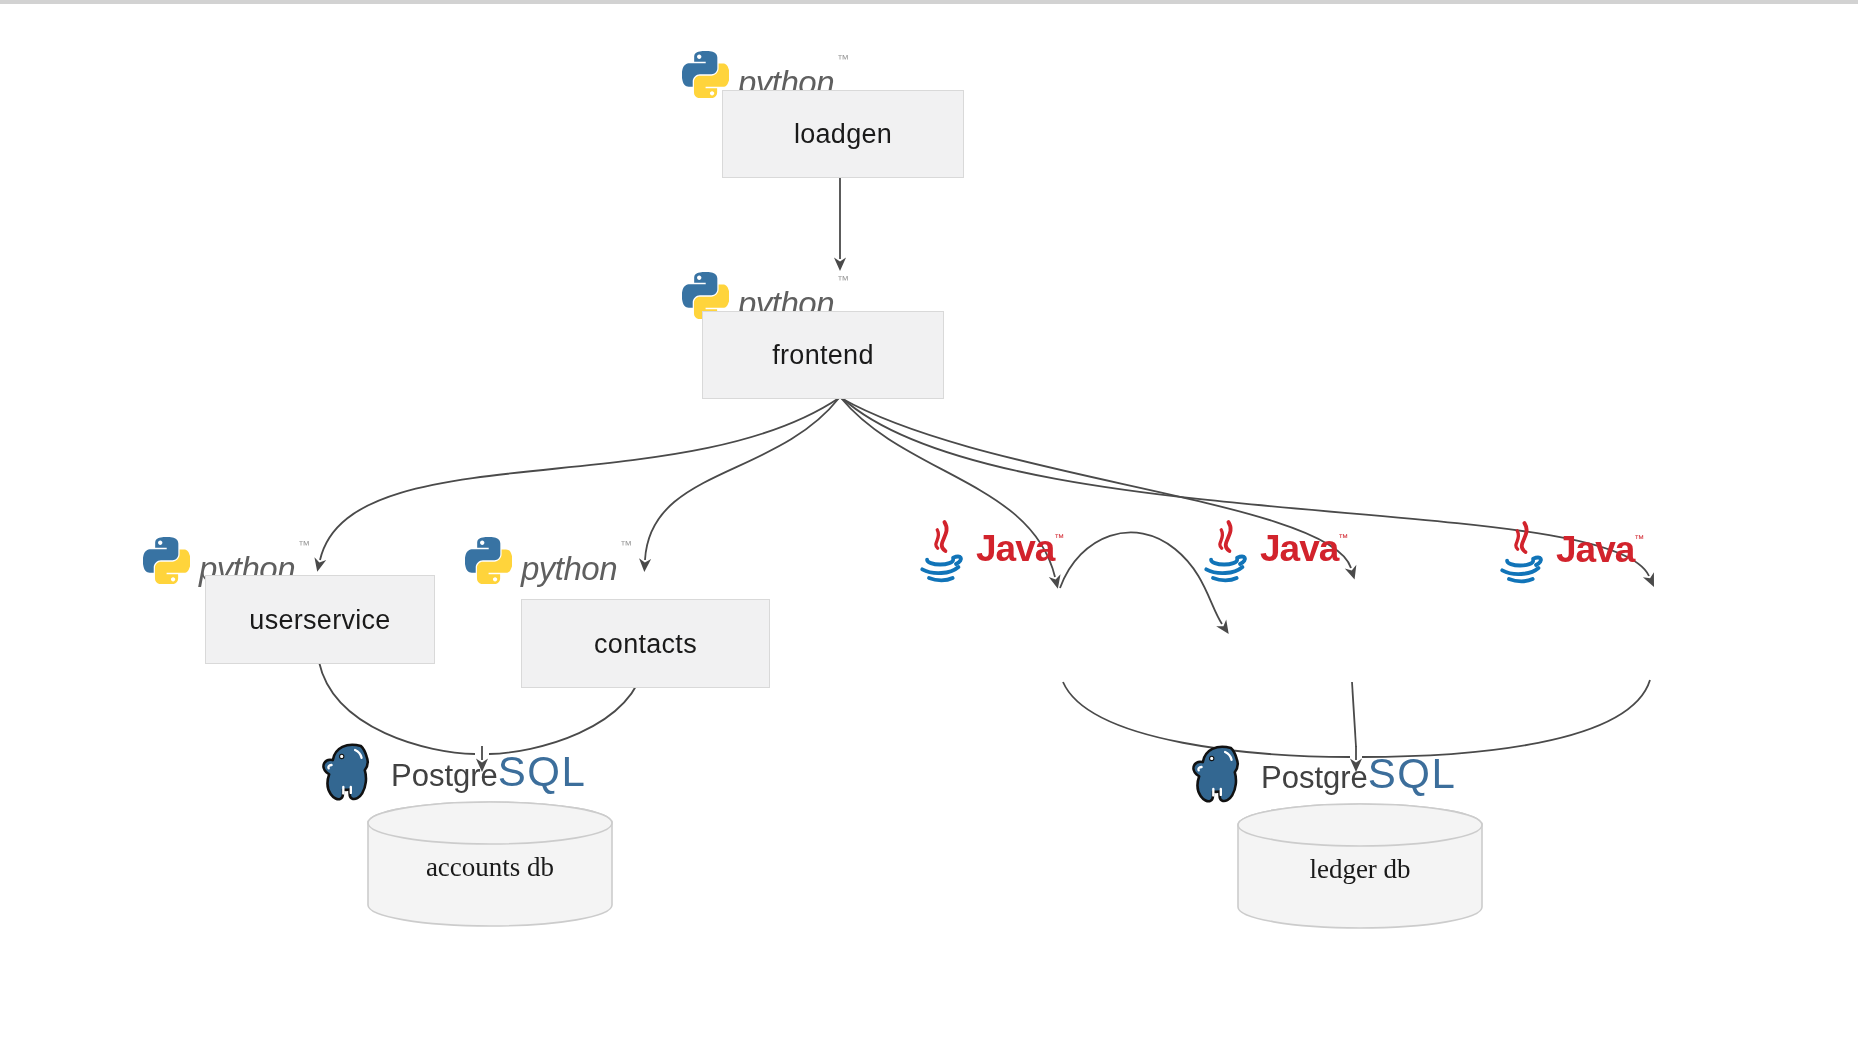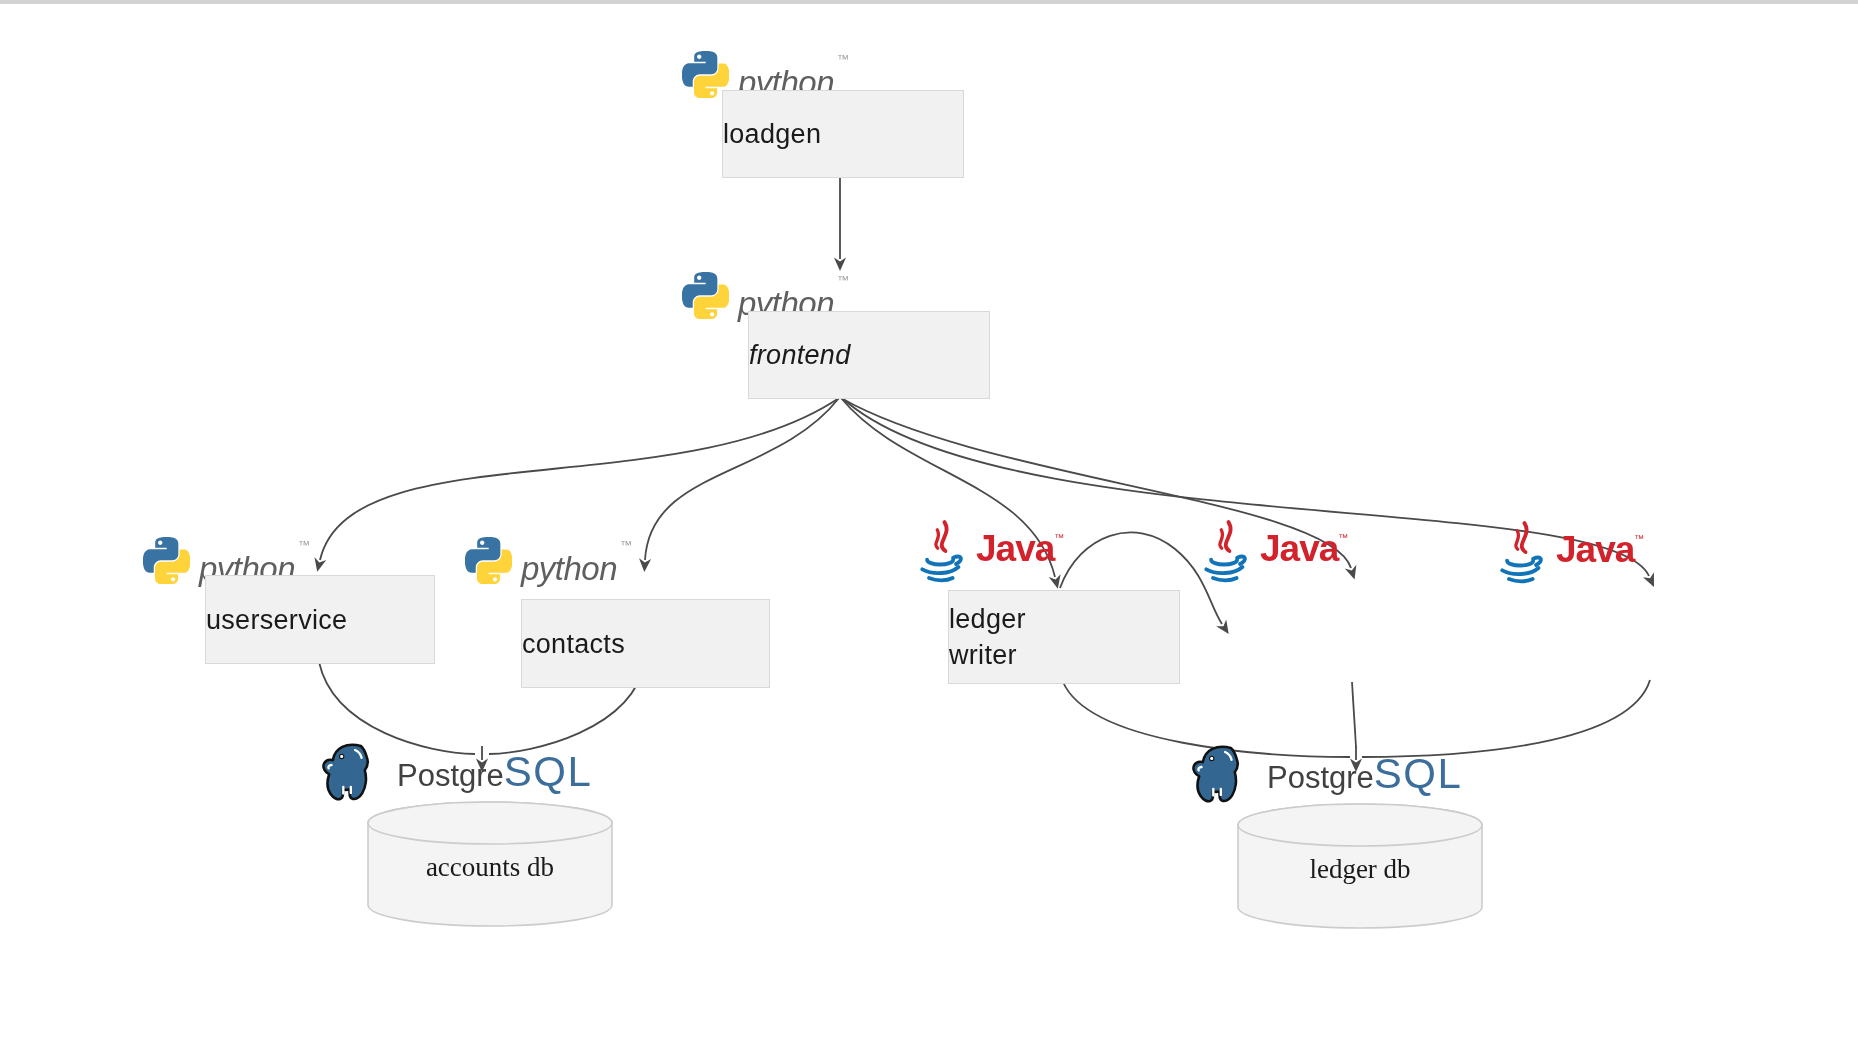--- a/index.html
+++ b/index.html
@@ -6,24 +6,24 @@
   .canvas{position:relative;width:1858px;height:1048px;background:#fff;overflow:hidden;}
   .top-edge{position:absolute;left:0;top:0;width:1858px;height:4px;background:var(--top-edge-color,#d2d2d2);}
 
   
   #edge-layer{position:absolute;left:0;top:0;}
   .edge{fill:none;stroke:var(--arrow,#4a4a4a);stroke-width:1.8;}
   .ah-fill{fill:var(--arrow,#4a4a4a);}
 
   
   .node-box{position:absolute;background:var(--box-fill,#f1f1f2);border:1.5px solid var(--box-border,#d9d9d9);
-            display:flex;flex-direction:column;align-items:flex-start;justify-content:center;
+            display:flex;flex-direction:column;align-items:center;justify-content:center;
             color:var(--label-text,#1a1a1a);font-size:27px;line-height:36px;text-align:center;letter-spacing:.3px;}
   #box-loadgen{left:722px;top:90px;width:240px;height:86px;}
-  #box-frontend{left:748px;top:311px;width:240px;height:86px;font-style:italic;}
+  #box-frontend{left:702px;top:311px;width:240px;height:86px;}
   #box-userservice{left:205px;top:575px;width:228px;height:87px;}
   #box-contacts{left:521px;top:599px;width:247px;height:87px;}
   #box-ledger-writer{left:948px;top:590px;width:230px;height:92px;}
   #box-balance-reader{left:1232px;top:590px;width:240px;height:92px;}
   #box-transaction-history{left:1528px;top:592px;width:245px;height:88px;}
 
   
   .db-node{position:absolute;width:248px;height:128px;font-family:Liberation Serif, serif;}
   #db-accounts{left:366px;top:800px;}
   #db-ledger{left:1236px;top:802px;}
@@ -49,21 +49,21 @@
   .jv-steam{fill:none;stroke:var(--java-red,#d2232c);stroke-width:4;stroke-linecap:round;}
   .jv-steam2{fill:none;stroke:var(--java-red,#d2232c);stroke-width:3.4;stroke-linecap:round;}
   .jv-cup{fill:none;stroke:var(--java-cup-blue,#1174b8);stroke-width:4;stroke-linecap:round;}
   .java-word{margin:14px 0 0 6px;font-size:37px;font-weight:bold;line-height:1;color:var(--java-red,#d2232c);letter-spacing:-1px;}
   .java-tm{font-size:10px;color:var(--java-red,#d2232c);margin-top:16px;}
   #logo-java-ledger-writer{left:916px;top:516px;}
   #logo-java-balance-reader{left:1200px;top:516px;}
   #logo-java-transaction-history{left:1496px;top:517px;}
 
   
-  .logo-pg{position:absolute;display:flex;align-items:center;gap:23px;white-space:nowrap;}
+  .logo-pg{position:absolute;display:flex;align-items:center;gap:17px;white-space:nowrap;}
   .pg-icon{width:56px;height:60px;}
   .pg-body{fill:var(--postgres-blue,#336791);stroke:#111;stroke-width:2.4;stroke-linejoin:round;}
   .pg-eye{fill:#fff;stroke:#111;stroke-width:1;}
   .pg-detail{fill:none;stroke:#fff;stroke-width:2.2;stroke-linecap:round;}
   .pg-dark{font-size:31px;color:var(--postgres-wordmark-dark,#414141);}
   .pg-accent{font-size:42px;color:var(--postgres-wordmark-accent,#3c6e9b);letter-spacing:1.5px;}
   #logo-pg-accounts{left:318px;top:742px;}
   #logo-pg-ledger{left:1188px;top:744px;}
 </style>
 </head>
@@ -188,24 +188,20 @@
   </div>
   <div class="node-box" id="box-frontend">
     <div class="box-label">frontend</div>
   </div>
   <div class="node-box" id="box-userservice">
     <div class="box-label">userservice</div>
   </div>
   <div class="node-box" id="box-contacts">
     <div class="box-label">contacts</div>
   </div>
-  <div class="node-box" id="box-ledger-writer">
-    <div class="box-label">ledger</div>
-    <div class="box-label">writer</div>
-  </div>
 
   <div class="db-node" id="db-accounts">
     <svg width="248" height="128" viewBox="0 0 248 128">
       <path class="cyl-body" d="M2 23 a122 21 0 0 1 244 0 v82 a122 21 0 0 1 -244 0 z"></path>
       <ellipse class="cyl-top" cx="124" cy="23" rx="122" ry="21"></ellipse>
     </svg>
     <div class="db-label">accounts db</div>
   </div>
   <div class="db-node" id="db-ledger">
     <svg width="248" height="128" viewBox="0 0 248 128">

